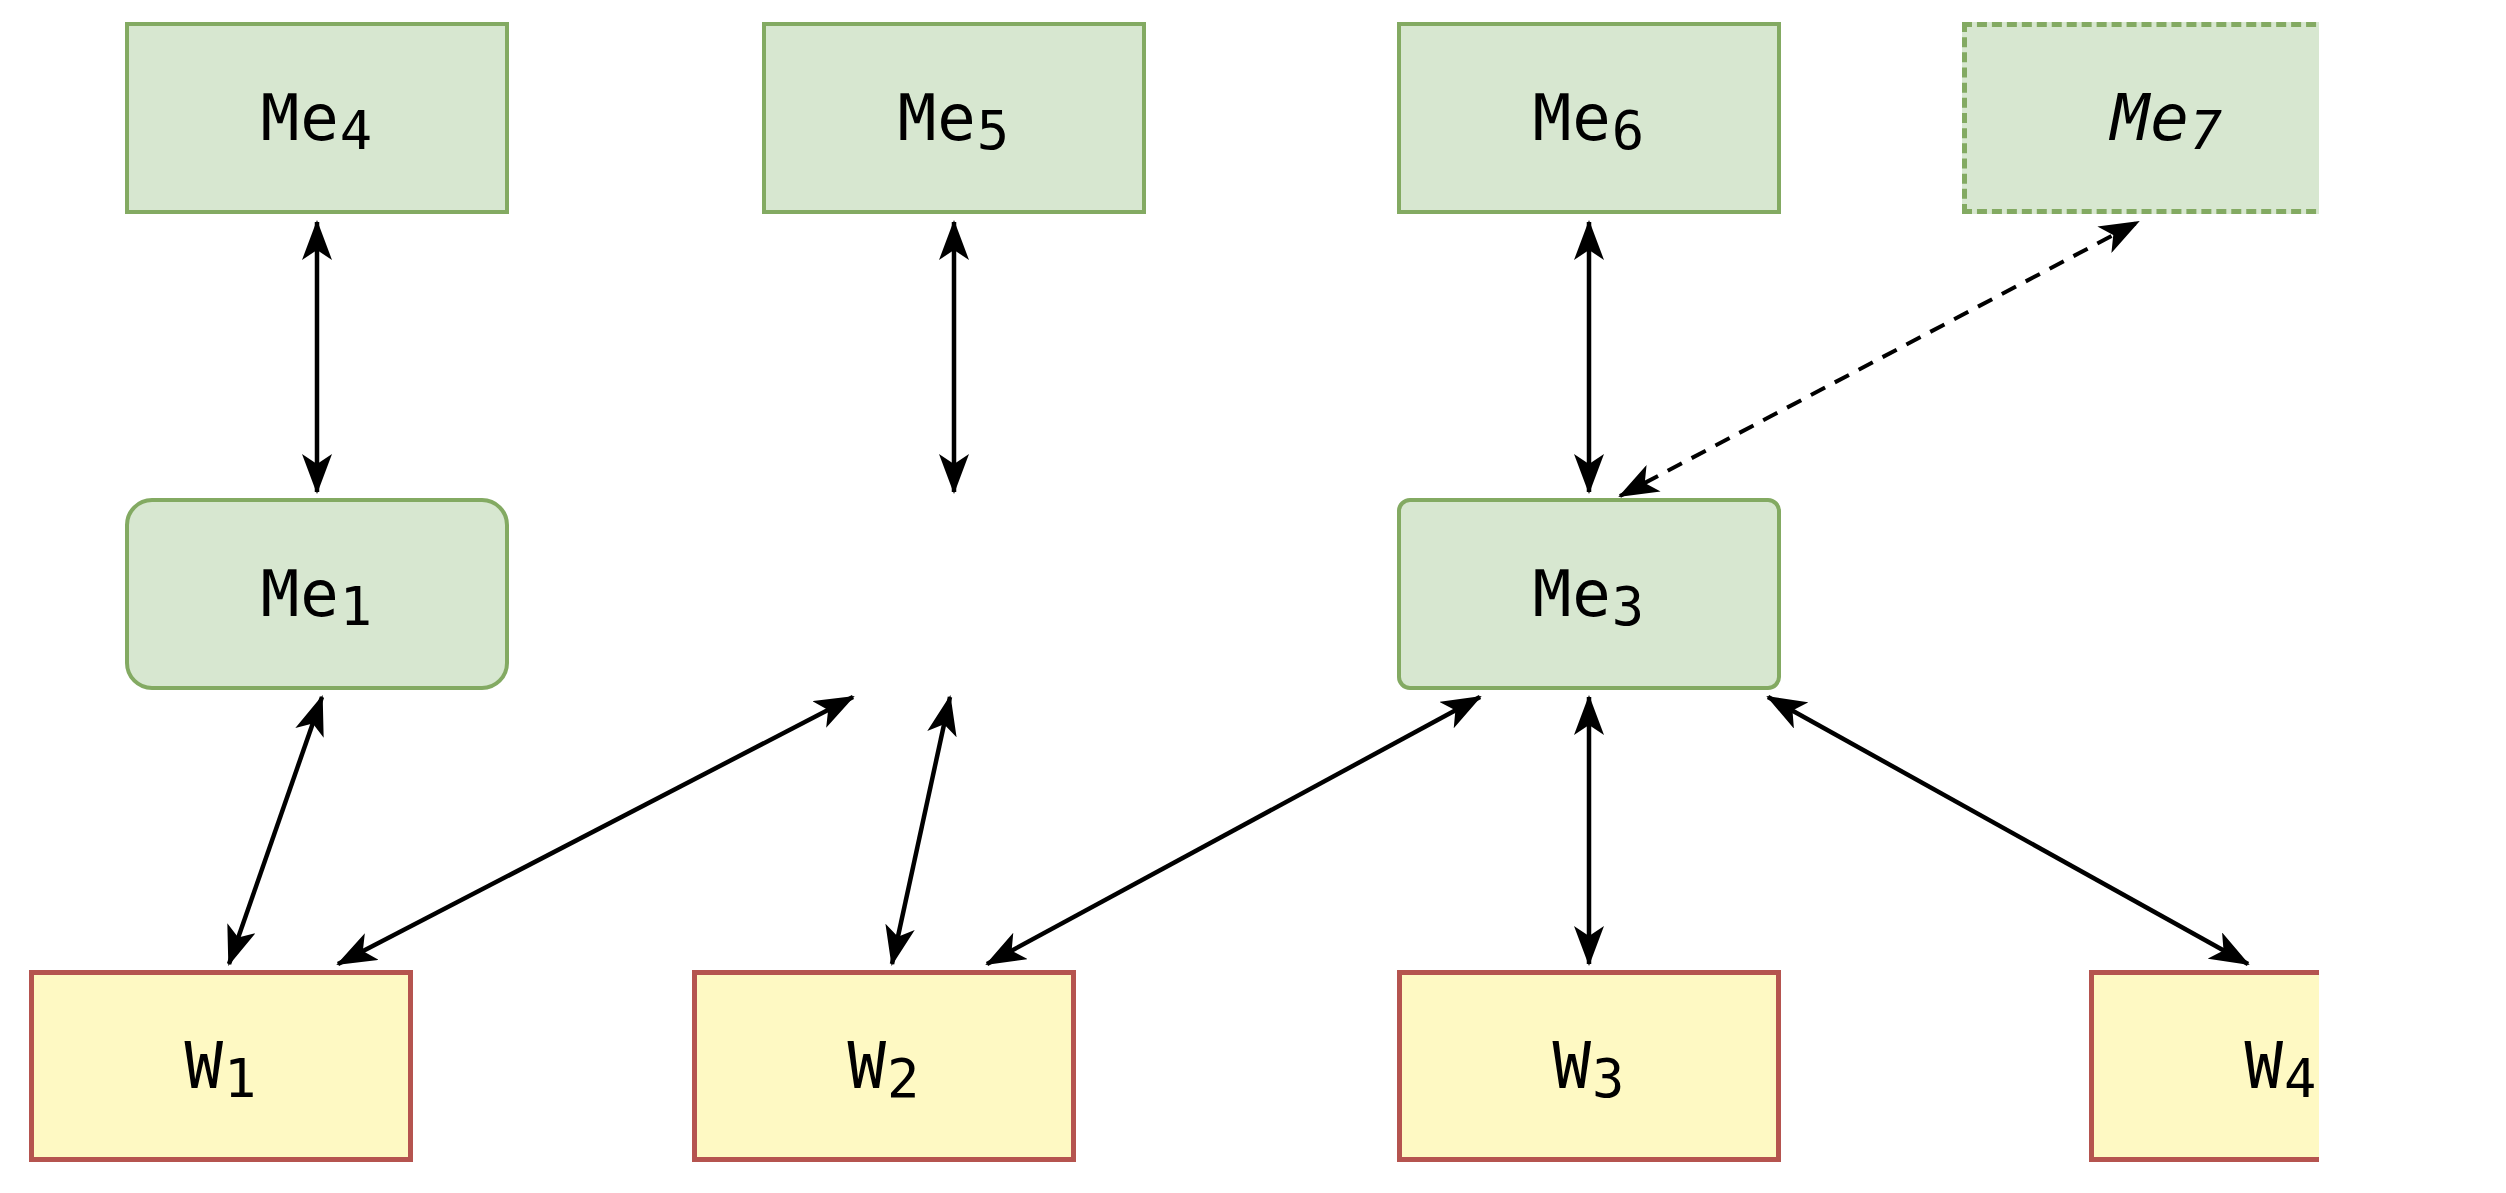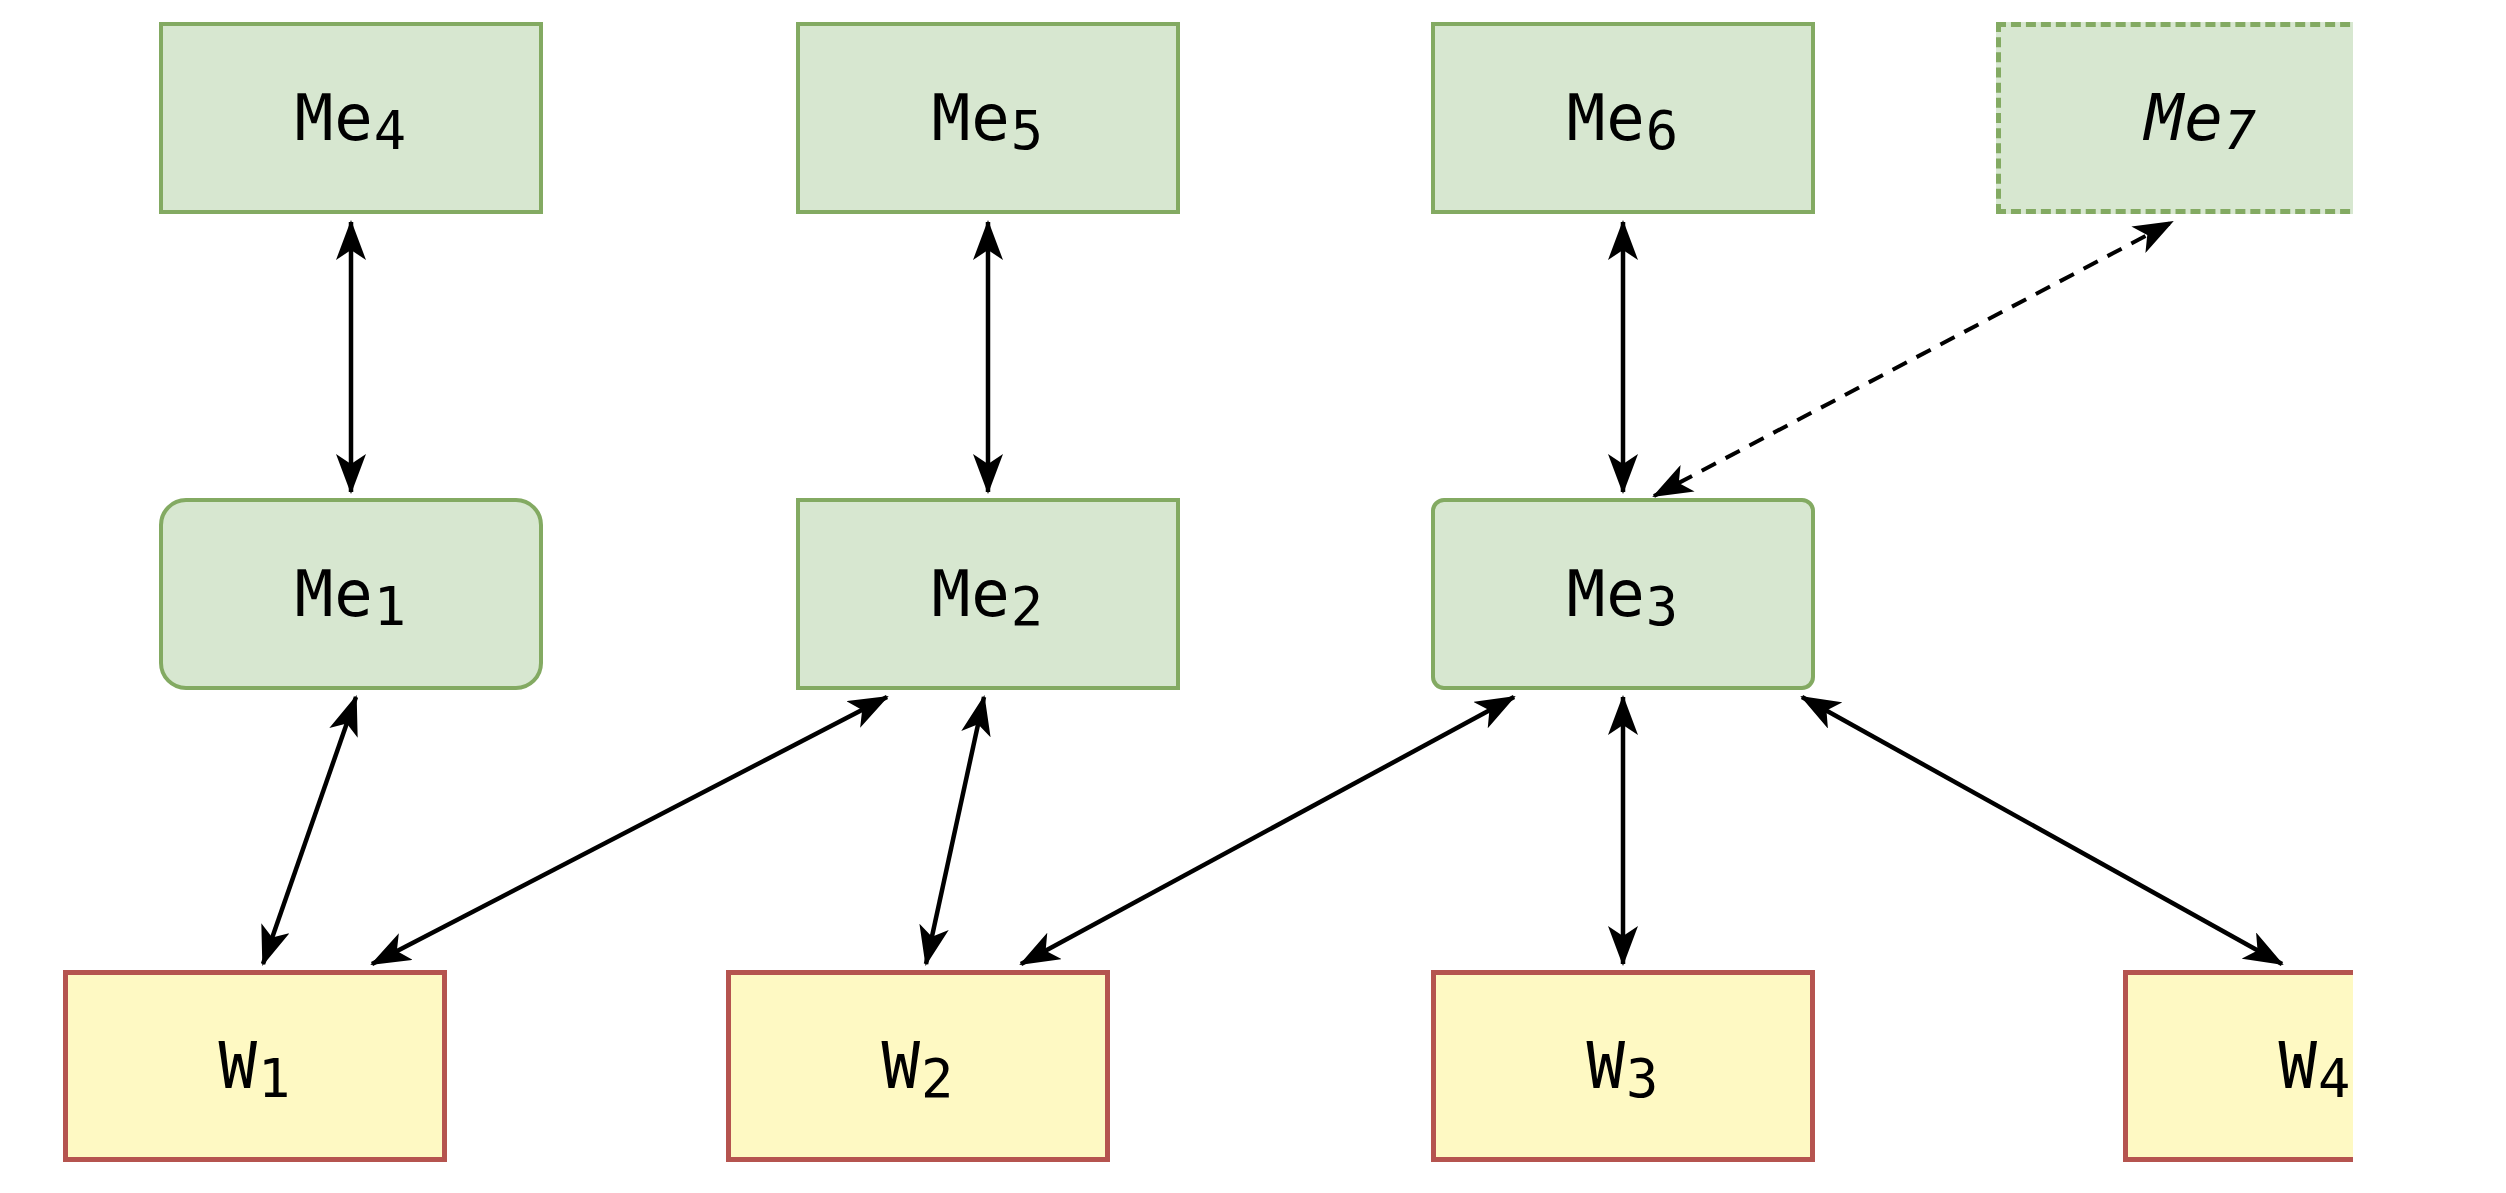--- a/index.html
+++ b/index.html
@@ -7,21 +7,20 @@
     padding: 0;
     background: #ffffff;
     font-family: "DejaVu Sans Mono", "Liberation Mono", monospace;
   }
   .canvas {
     position: relative;
     width: 2319px;
     height: 1193px;
     background: #ffffff;
     overflow: hidden;
-    margin-left: 34px;
   }
   .edges-layer {
     position: absolute;
     left: 0; top: 0;
     width: 2506px;
     height: 1193px;
   }
   .node {
     position: absolute;
     width: 384px;
@@ -111,23 +110,20 @@
   <div id="n-me6" class="node memory">
     <span><span>Me</span><span class="sub">6</span></span>
   </div>
   <div id="n-me7" class="node memory ghost">
     <span><span>Me</span><span class="sub">7</span></span>
   </div>
 
   <div id="n-me1" class="node memory">
     <span><span>Me</span><span class="sub">1</span></span>
   </div>
-  <div id="n-me2" class="node memory">
-    <span><span>Me</span><span class="sub">2</span></span>
-  </div>
   <div id="n-me3" class="node memory">
     <span><span>Me</span><span class="sub">3</span></span>
   </div>
 
   <div id="n-w1" class="node worker">
     <span><span>W</span><span class="sub">1</span></span>
   </div>
   <div id="n-w2" class="node worker">
     <span><span>W</span><span class="sub">2</span></span>
   </div>

